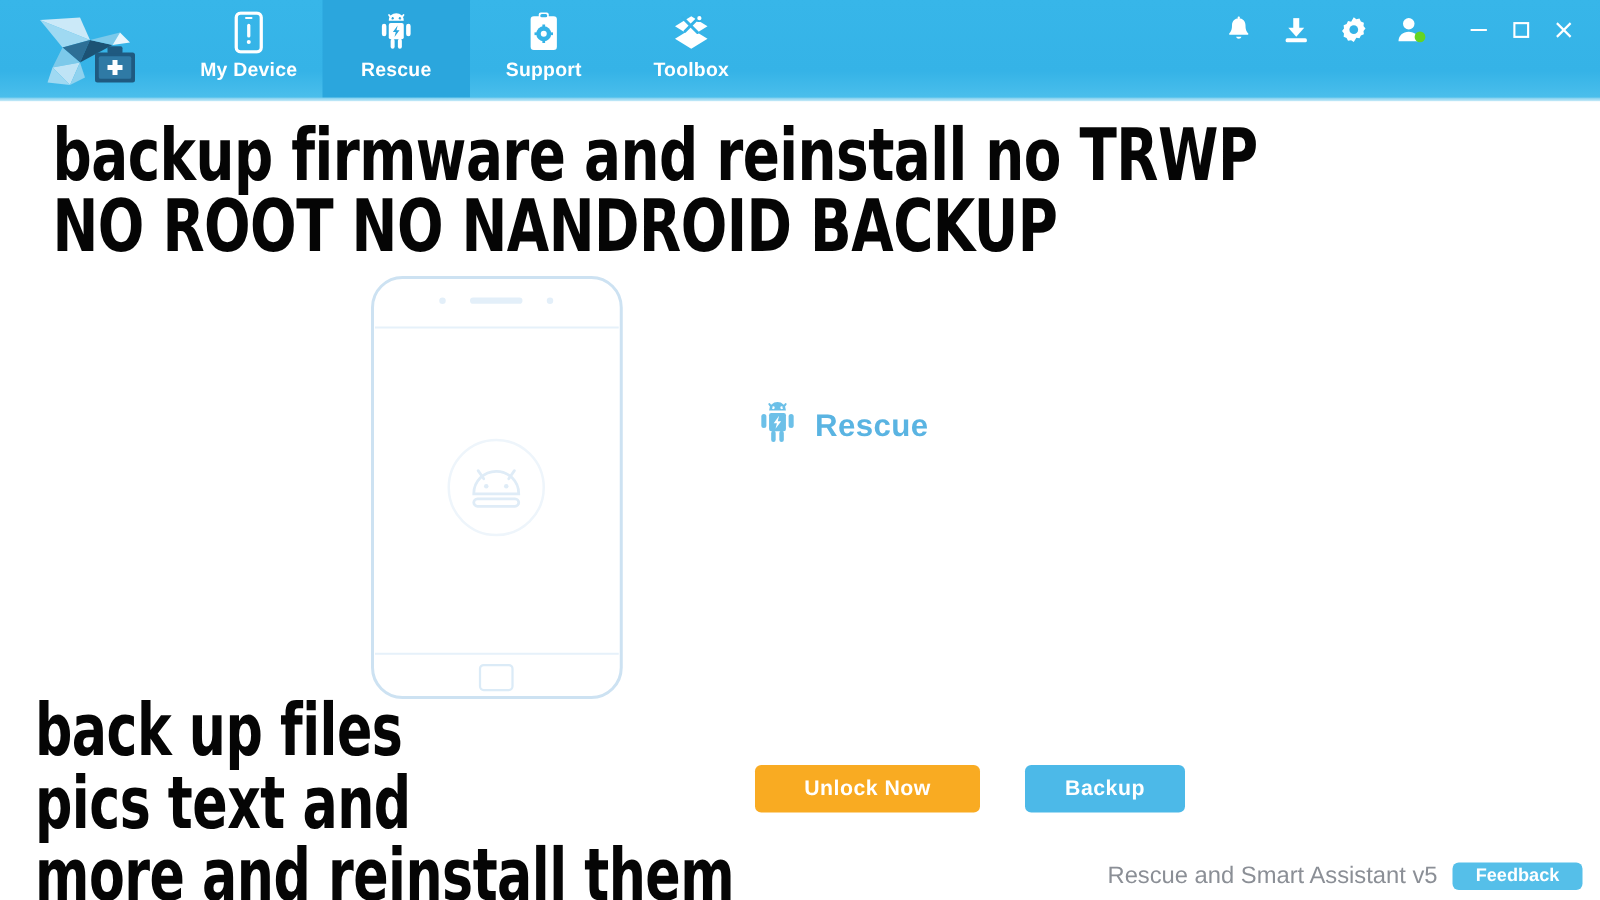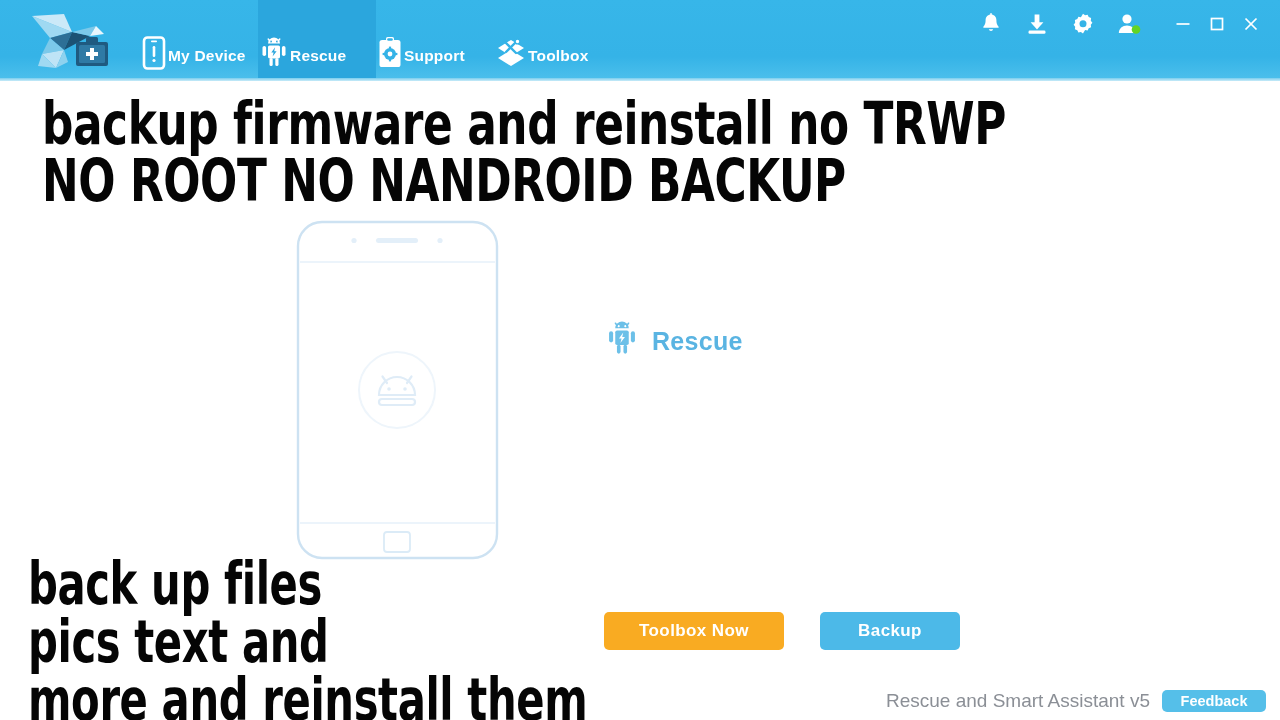--- a/index.html
+++ b/index.html
@@ -47,21 +47,21 @@
 
   .navtabs {
     display: flex;
     align-items: stretch;
     flex: 0 0 auto;
   }
   .navtab {
     width: 118px;
     height: 97px;
     display: flex;
-    flex-direction: row;
+    flex-direction: column;
     align-items: center;
     justify-content: flex-start;
     padding-top: 9px;
     box-sizing: border-box;
     cursor: pointer;
   }
   .navtab.active {
     background: #2ba6dd;
   }
   .navtab .ico {
@@ -184,21 +184,21 @@
     cursor: pointer;
     font-family: "Liberation Sans", sans-serif;
   }
   .btn-rescue {
     background: #f9ab22;
     width: 180px;
     height: 38px;
   }
   .btn-backup {
     background: #4cb9e8;
-    width: 140px;
+    width: 128px;
     height: 38px;
   }
 
   .footer {
     position: absolute;
     right: 14px;
     bottom: 8px;
     display: flex;
     align-items: center;
     gap: 12px;
@@ -438,21 +438,21 @@
             <rect x="17.3" y="21" width="3.2" height="8" rx="1.6" fill="#6cc0e8"></rect>
             <polygon points="17.1,10.3 13.3,15.6 15.6,15.6 14.6,19.6 18.6,14.2 16.2,14.2" fill="#ffffff"></polygon>
           </svg>
         </span>
         <span class="rescue-title">Rescue</span>
       </div>
 
     </div>
 
     <div class="buttons">
-      <button class="btn btn-rescue">Toolbox Now</button>
+      <button class="btn btn-rescue">Unlock Now</button>
       <button class="btn btn-backup">Backup</button>
     </div>
 
     <div class="footer">
       <span class="footer-text">Rescue and Smart Assistant v5</span>
       <button class="btn-feedback">Feedback</button>
     </div>
 
   </div>
 

